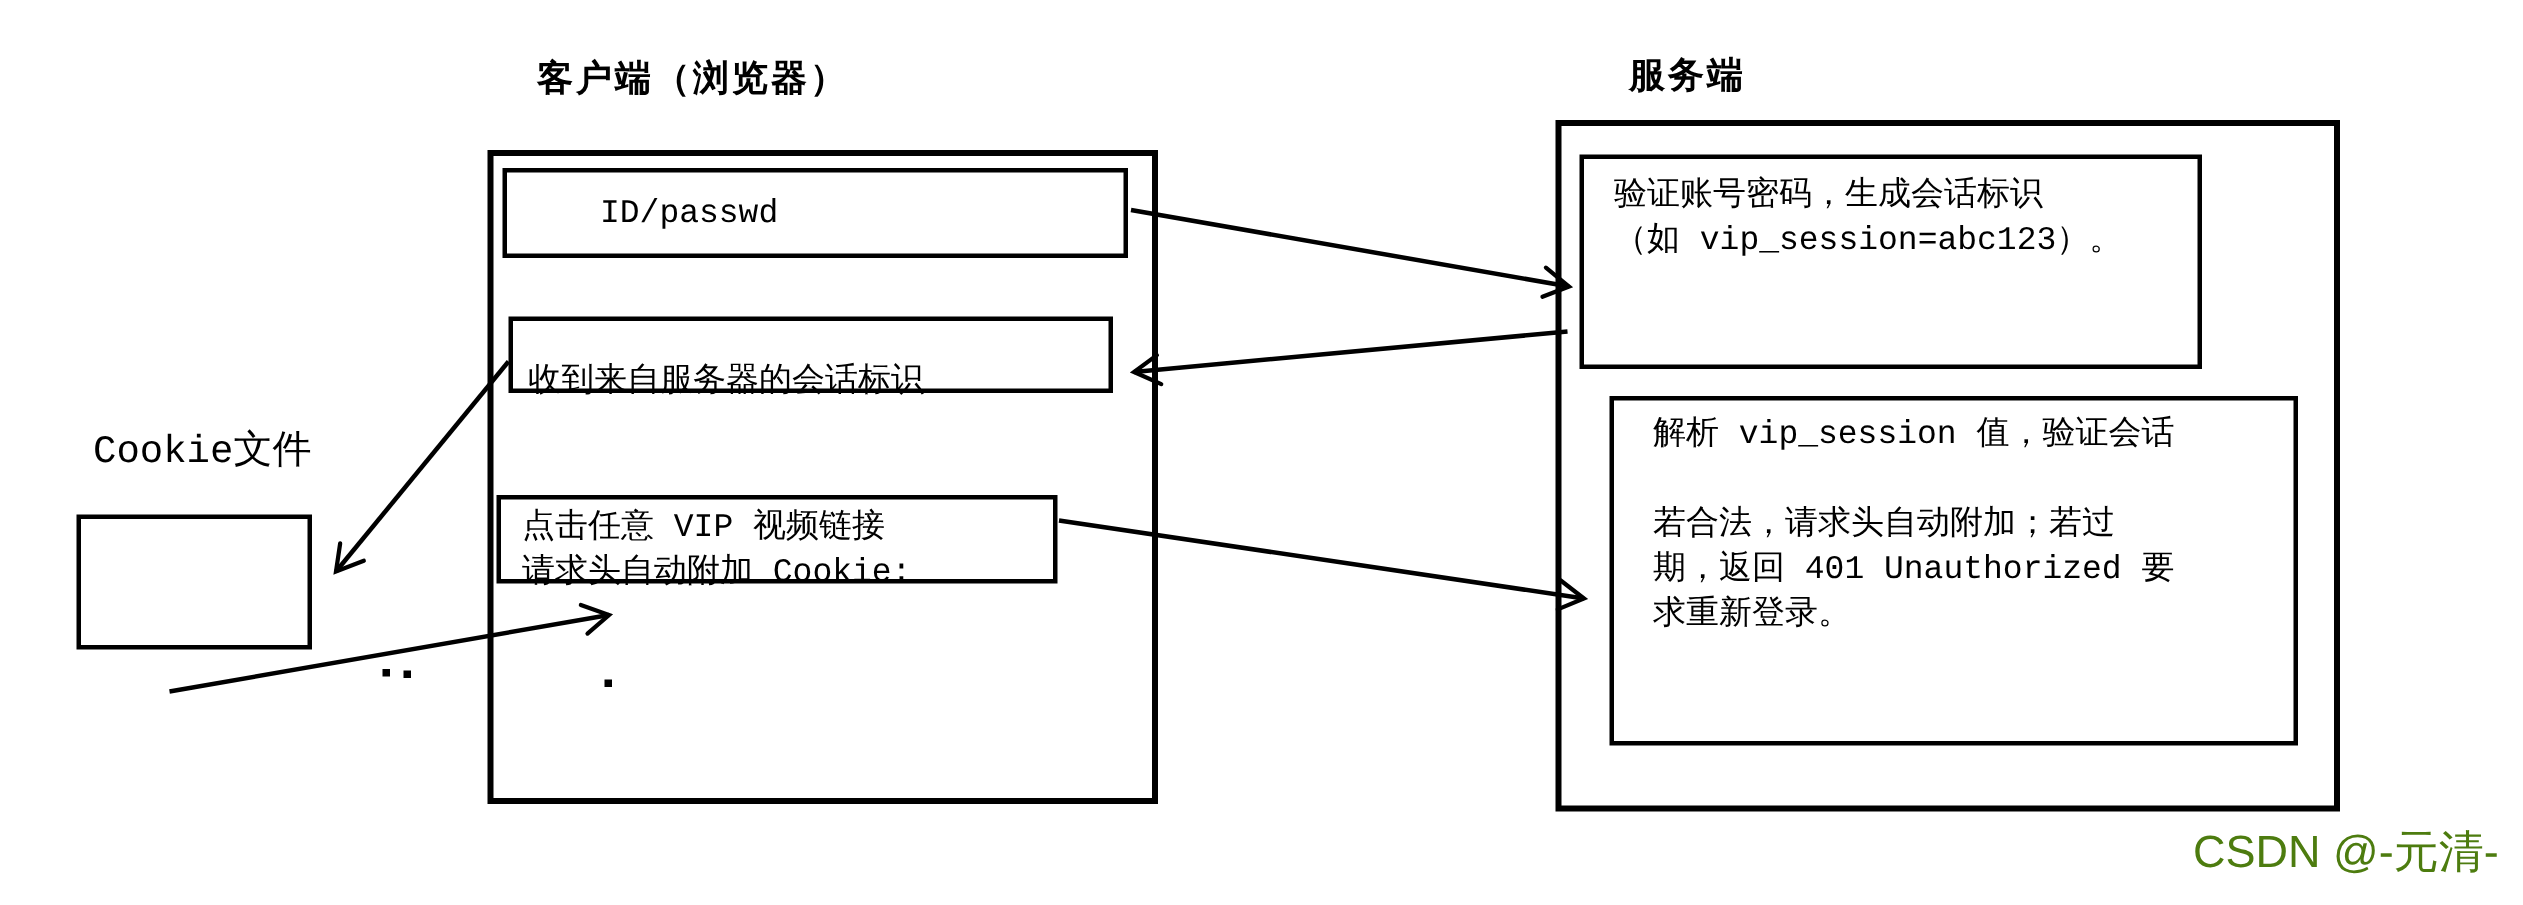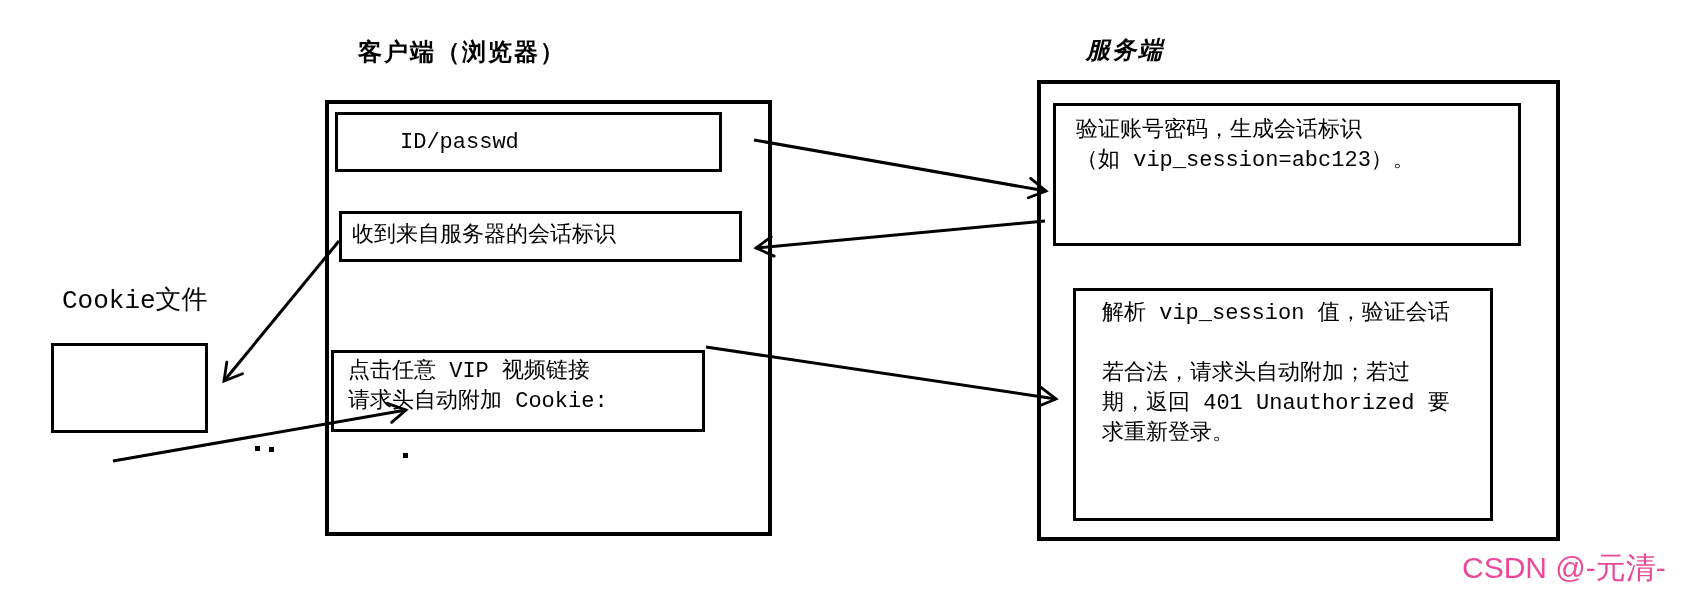--- a/index.html
+++ b/index.html
@@ -31,36 +31,36 @@
     box-sizing:border-box;
     font-size:22px;
     line-height:30px;
     white-space:nowrap;
     z-index:2;
   }
   .node-box .bline{display:block;}
   .spacer14{height:14px;}
   .spacer30{height:30px;}
   #client-title{left:358px;top:36px;}
-  #server-title{left:1086px;top:34px;font-style:italic;}
+  #server-title{left:1086px;top:34px;}
   #client-container{left:325px;top:100px;width:447px;height:436px;}
   #server-container{left:1037px;top:80px;width:523px;height:461px;}
-  #id-box{left:335px;top:112px;width:387px;height:60px;padding:13px 0 0 62px;}
-  #session-box{left:339px;top:211px;width:403px;height:51px;padding:7px 0 0 10px;}
-  #click-box{left:331px;top:350px;width:374px;height:82px;padding:4px 0 0 14px;}
+  #id-box{left:335px;top:112px;width:417px;height:60px;padding:13px 0 0 62px;}
+  #session-box{left:339px;top:211px;width:403px;height:51px;padding:26px 0 0 10px;}
+  #click-box{left:331px;top:330px;width:374px;height:59px;padding:4px 0 0 14px;}
   #cookie-label{left:62px;top:282px;font-size:26px;white-space:nowrap;z-index:2;}
   #cookie-box{left:51px;top:343px;width:157px;height:90px;border:3px solid #000;box-sizing:border-box;background:#fff;z-index:2;}
-  #auth-box{left:1053px;top:103px;width:468px;height:143px;padding:10px 0 0 20px;}
-  #validate-box{left:1073px;top:288px;width:420px;height:233px;padding:8px 0 0 26px;}
+  #auth-box{left:1053px;top:103px;width:415px;height:143px;padding:10px 0 0 20px;}
+  #validate-box{left:1073px;top:264px;width:459px;height:233px;padding:8px 0 0 26px;}
   #arrow-layer{left:0;top:0;width:1682px;height:603px;z-index:5;pointer-events:none;}
   #watermark{
     left:1462px;top:548px;
     font-family:"Liberation Sans","DejaVu Sans",sans-serif;
     font-size:30px;
-    color:#ec4899;
+    color:#4d7c0f;
     white-space:nowrap;
     z-index:3;
   }
 </style>
 </head>
 <body>
 
 <div class="canvas">
 
   <div class="abs diagram-title" id="client-title">客户端（浏览器）</div>

